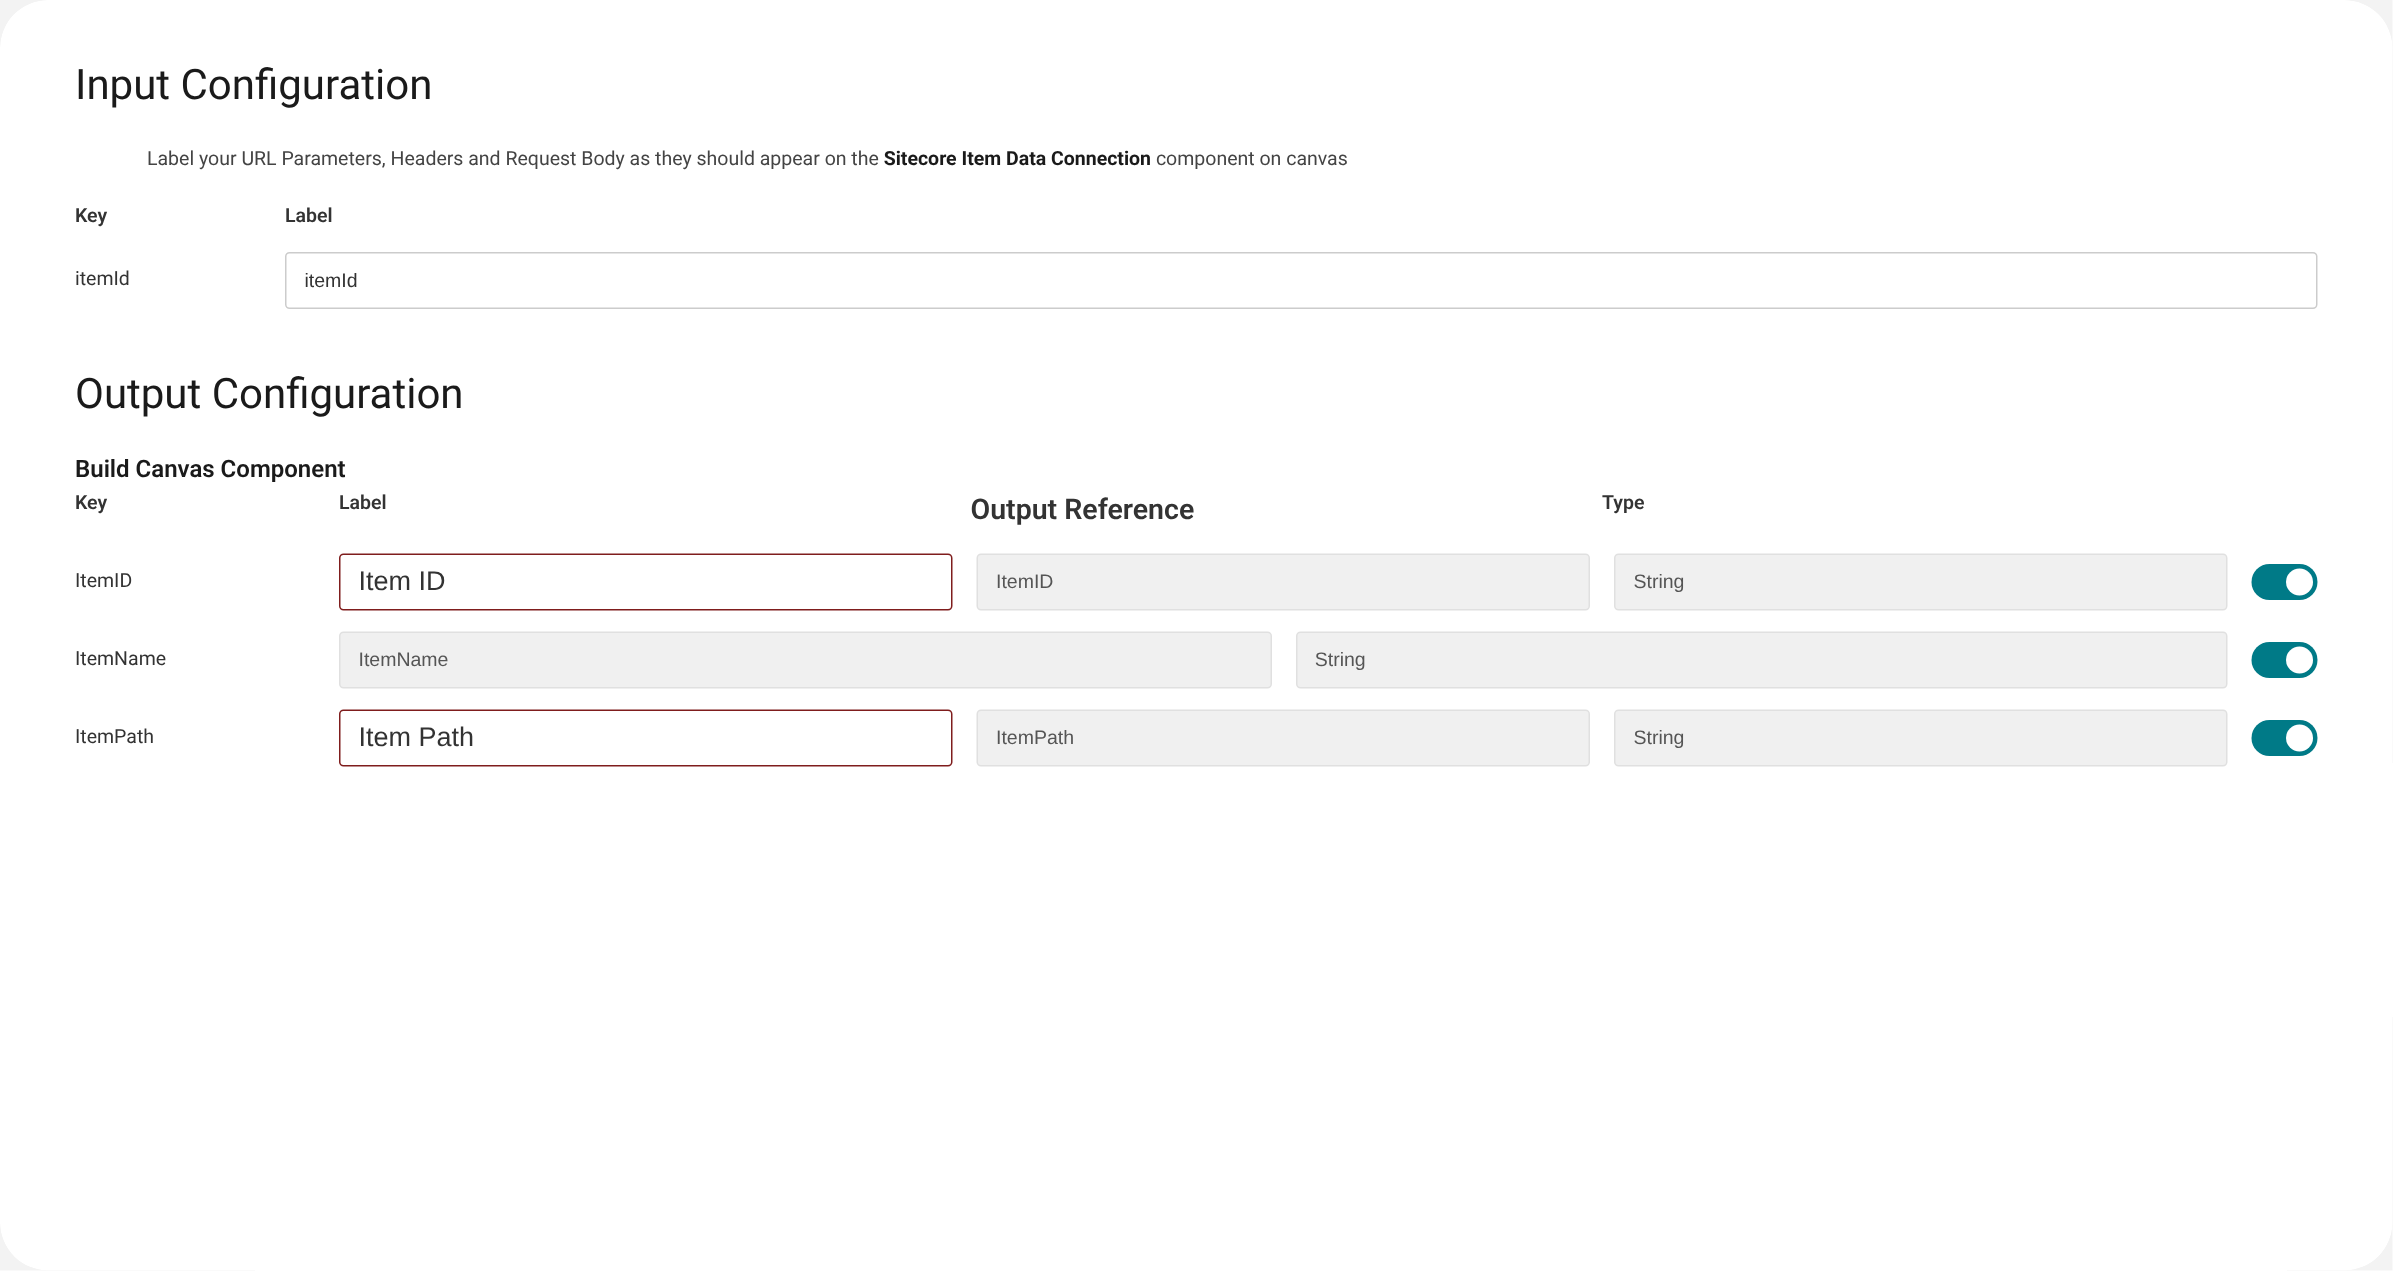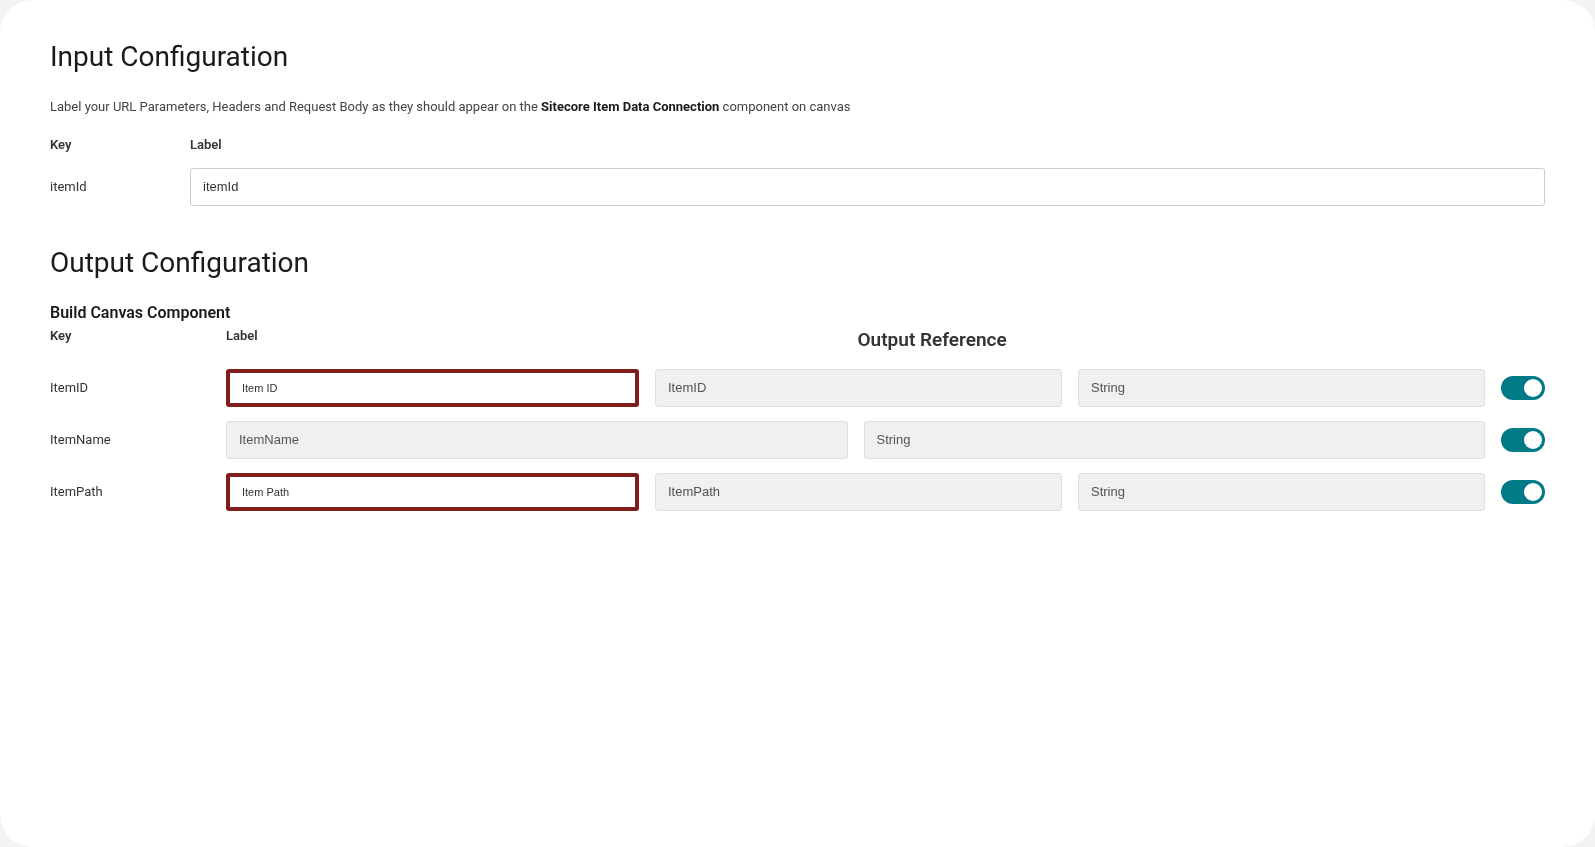--- a/index.html
+++ b/index.html
@@ -35,20 +35,21 @@
       font-weight: 600;
       margin-bottom: 6px;
       color: #1a1a1a;
     }
 
     .subsection-desc {
       font-size: 13px;
       color: #444;
       margin-bottom: 20px;
       line-height: 1.5;
+      margin-left: 48px;
     }
 
     .subsection-desc strong {
       font-weight: 700;
       color: #1a1a1a;
     }
 
     .label-table {
       margin-bottom: 40px;
     }
@@ -169,24 +170,24 @@
       padding: 0 12px;
       font-size: 13px;
       color: #555;
       background: #f0f0f0;
       outline: none;
     }
 
     .label-input {
       flex: 1;
       height: 38px;
-      border: 4px solid #7f1d1d;
+      border: 1px solid #7f1d1d;
       border-radius: 3px;
       padding: 0 12px;
-      font-size: 11px;
+      font-size: 18px;
       color: #333;
       background: #fff;
       outline: none;
     }
 
     
     .toggle-switch {
       position: relative;
       display: inline-block;
       width: 44px;
@@ -250,20 +251,21 @@
 
   <div class="output-section">
     <div class="subsection-title">Build Canvas Component</div>
 
     <div class="output-table">
 
       <div class="output-header-row">
         <div class="out-col-key">Key</div>
         <div class="out-col-label">Label</div>
         <div class="out-col-ref">Output Reference</div>
+        <div class="out-col-type">Type</div>
         <div class="out-col-toggle"></div>
       </div>
 
       <div class="output-data-row">
         <div class="out-key-cell">ItemID</div>
         <input class="label-input" type="text" value="Item ID" style="">
         <input class="readonly-input" type="text" readonly="" value="ItemID" style="">
         <input class="readonly-input" type="text" readonly="" value="String" style="">
         <label class="toggle-switch">
           <input type="checkbox" checked="" style="">

